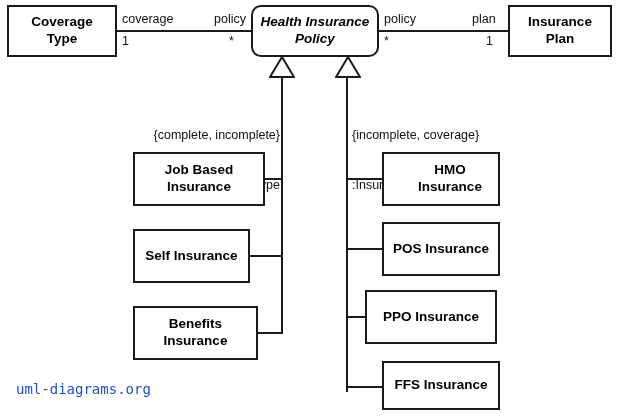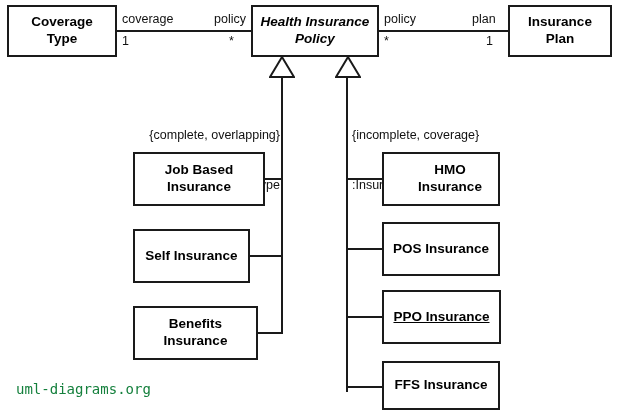--- a/index.html
+++ b/index.html
@@ -27,20 +27,21 @@
     justify-content: center;
     text-align: center;
     font-weight: bold;
     font-size: 13.5px;
     line-height: 1.25;
     color: #000000;
     z-index: 3;
   }
   .cls-box.abstract {
     font-style: italic;
+    border-radius: 10px;
   }
   .edge {
     position: absolute;
     background: #1a1a1a;
     z-index: 1;
   }
   .edge-h { height: 2px; }
   .edge-v { width: 2px; }
   .role-label {
     position: absolute;
@@ -67,21 +68,21 @@
   .constraint.right-align { text-align: right; }
   .constraint.left-align { text-align: left; }
   .gen-triangle {
     position: absolute;
     z-index: 4;
   }
   .watermark {
     position: absolute;
     font-family: "DejaVu Sans Mono", monospace;
     font-size: 14px;
-    color: #15803d;
+    color: #1d4ed8;
     letter-spacing: 0px;
     z-index: 2;
   }
 </style>
 </head>
 <body>
 
 <div id="diagram-root">
 
   <div class="cls-box" style="left:7px; top:5px; width:110px; height:52px;">
@@ -120,21 +121,21 @@
   <svg class="gen-triangle" style="left:335px; top:56px;" width="26" height="22" viewBox="0 0 26 22">
     <polygon points="13,1 25,21 1,21" fill="#ffffff" stroke="#1a1a1a" stroke-width="2"></polygon>
   </svg>
 
   <div class="edge edge-v" style="left:281px; top:76px; height:258px;"></div>
   <div class="edge edge-h" style="left:250px; top:178px; width:33px;"></div>
   <div class="edge edge-h" style="left:250px; top:255px; width:33px;"></div>
   <div class="edge edge-h" style="left:250px; top:332px; width:33px;"></div>
 
   <div class="constraint right-align" style="left:115px; top:93px; width:165px;">
-    <div>{complete, overlapping}</div>
+    <div>{complete, incomplete}</div>
     <div>:CoverageType</div>
   </div>
 
   <div class="edge edge-v" style="left:346px; top:76px; height:316px;"></div>
   <div class="edge edge-h" style="left:346px; top:178px; width:36px;"></div>
   <div class="edge edge-h" style="left:346px; top:248px; width:36px;"></div>
   <div class="edge edge-h" style="left:346px; top:316px; width:36px;"></div>
   <div class="edge edge-h" style="left:346px; top:386px; width:36px;"></div>
 
   <div class="constraint left-align" style="left:352px; top:93px; width:190px;">
@@ -153,21 +154,21 @@
     <span style="white-space:pre-line;">Benefits
 Insurance</span>
   </div>
 
   <div class="cls-box" style="left:382px; top:152px; width:118px; height:54px;">
     <span style="white-space:pre-line;padding-left:18px;">HMO Insurance</span>
   </div>
   <div class="cls-box" style="left:382px; top:222px; width:118px; height:54px;">
     <span style="white-space:pre-line;">POS Insurance</span>
   </div>
-  <div class="cls-box" style="left:382px; top:290px; width:119px; height:54px;text-decoration:underline;">
+  <div class="cls-box" style="left:365px; top:290px; width:132px; height:54px;">
     <span style="white-space:pre-line;">PPO Insurance</span>
   </div>
   <div class="cls-box" style="left:382px; top:361px; width:118px; height:49px;">
     <span style="white-space:pre-line;">FFS Insurance</span>
   </div>
 
   <div class="watermark" style="left:16px; top:381px;">uml-diagrams.org</div>
 
 </div>
 

